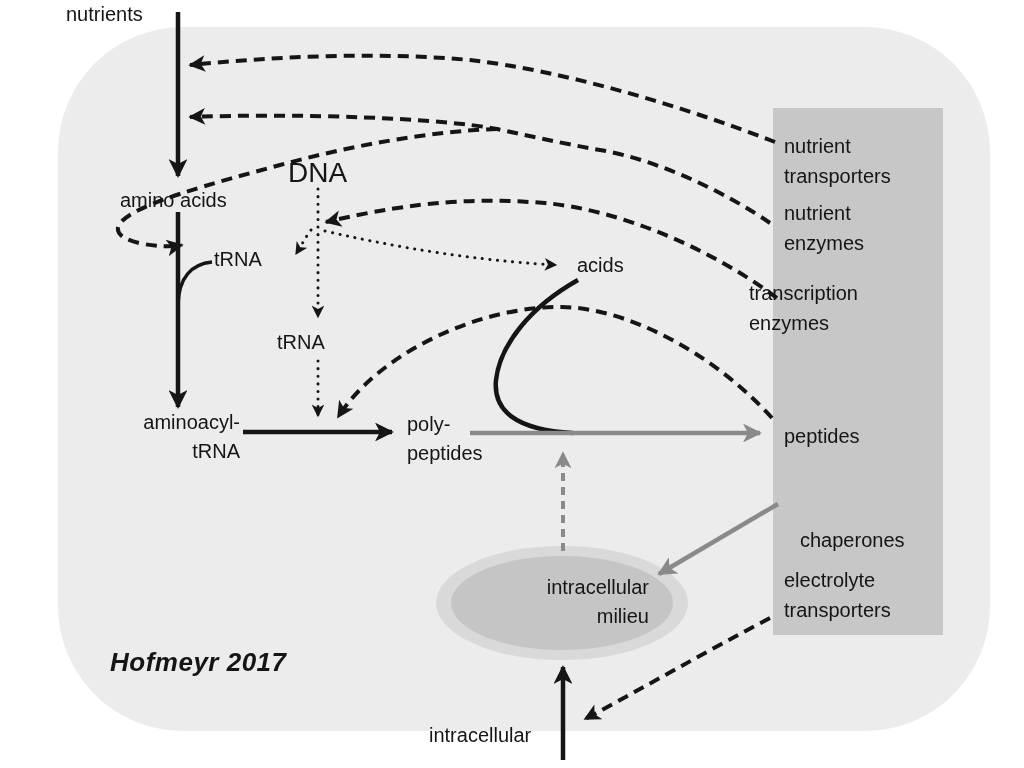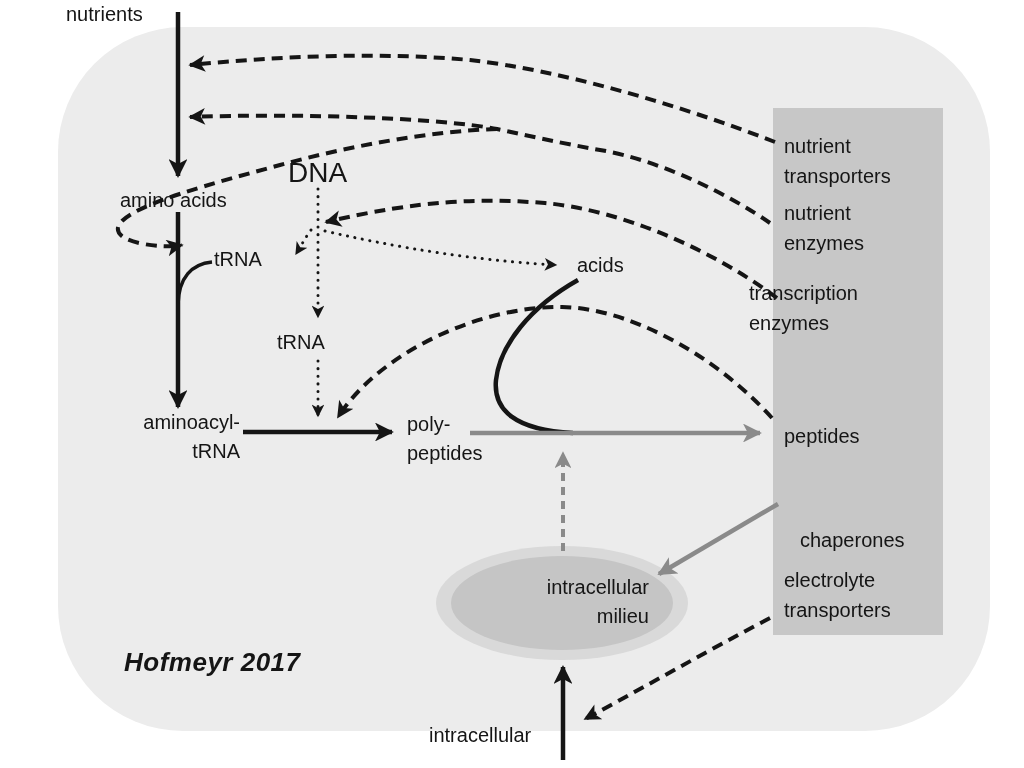--- a/index.html
+++ b/index.html
@@ -80,14 +80,14 @@
 transporters</div>
   <div class="label machinery" style="left:784px;top:198px;">nutrient
 enzymes</div>
   <div class="label machinery" style="left:749px;top:278px;">transcription
 enzymes</div>
   <div class="label machinery" style="left:784px;top:421px;">peptides</div>
   <div class="label machinery" style="left:800px;top:483px;margin-top:42px;">chaperones</div>
   <div class="label machinery" style="left:784px;top:565px;">electrolyte
 transporters</div>
 
-  <div class="label title" style="left:124px;top:644px;">Hofmeyr 2017</div>
+  <div class="label title" style="left:110px;top:644px;">Hofmeyr 2017</div>
 </div>
 
 </body></html>

